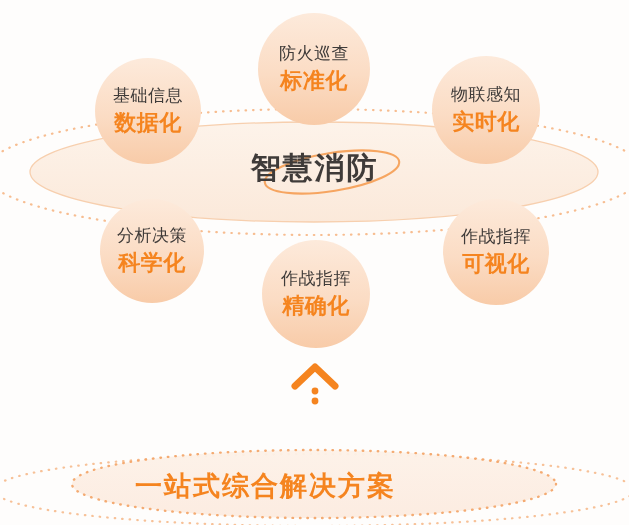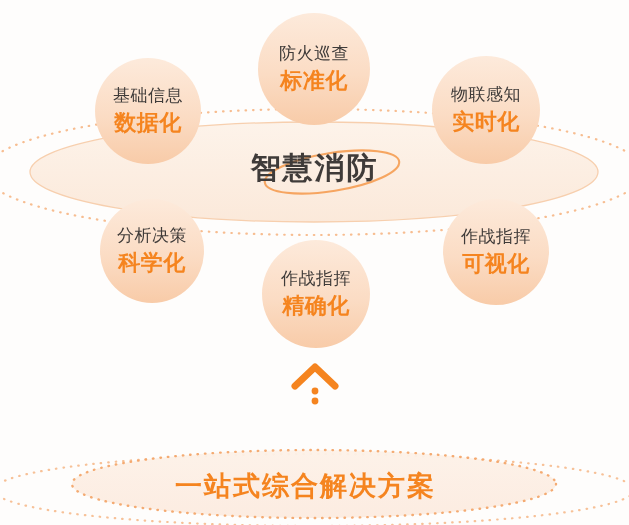--- a/index.html
+++ b/index.html
@@ -92,21 +92,20 @@
     position: absolute;
     left: 0;
     top: 468px;
     width: 531px;
     text-align: center;
     font-size: 27px;
     font-weight: bold;
     color: #f5841f;
     letter-spacing: 2px;
     z-index: 6;
-    padding-left: 40px;
   }
 </style>
 </head>
 <body>
 
 <div id="stage">
 
   <svg id="bg-svg" viewBox="0 0 629 525">
     <defs>
       <linearGradient id="midFill" x1="0" y1="0" x2="0" y2="1">

